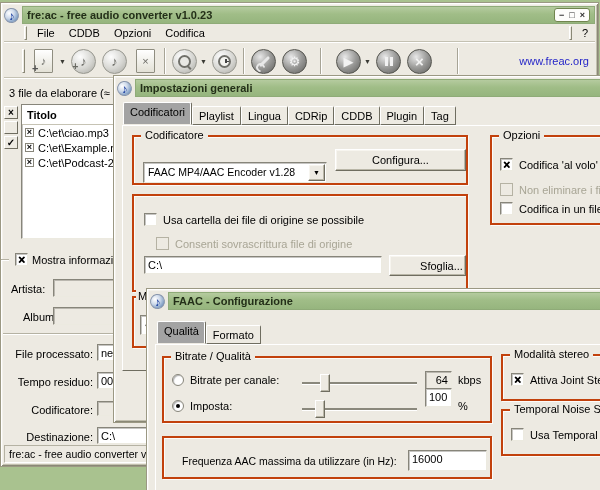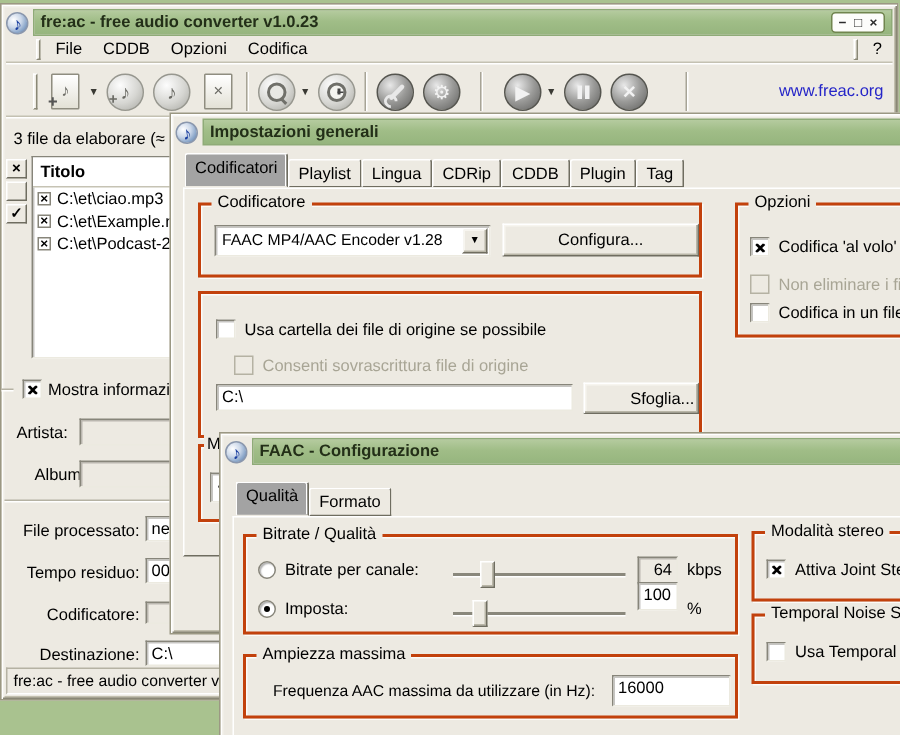--- a/index.html
+++ b/index.html
@@ -228,21 +228,21 @@
     <div class="tab">Lingua</div>
     <div class="tab">CDRip</div>
     <div class="tab">CDDB</div>
     <div class="tab">Plugin</div>
     <div class="tab">Tag</div>
   </div>
   <div class="tabpanel" style="left:8px; top:49px; width:540px; height:246px;">
 
     <div class="groupbox" style="left:9px; top:9px; width:336px; height:50px;">
       <div class="grouplabel">Codificatore</div>
-      <div class="sunken" style="position:absolute; left:9px; top:13px; width:184px; height:21px; font-size:10.5px;">
+      <div class="sunken" style="position:absolute; left:9px; top:25px; width:184px; height:21px; font-size:10.5px;">
         <span style="position:absolute; left:4px; top:3px; white-space:nowrap;">FAAC MP4/AAC Encoder v1.28</span>
         <div class="btn" style="position:absolute; right:1px; top:1px; width:17px; bottom:1px; font-size:7px;">▼</div>
       </div>
       <div class="btn" style="position:absolute; left:201px; top:12px; width:131px; height:22px;">Configura...</div>
     </div>
 
     <div class="groupbox" style="left:9px; top:68px; width:336px; height:98px;">
       <div class="cbrow dis" style="left:22px; top:41px;">
         <span class="cb sunken"></span>
           <span>Consenti sovrascrittura file di origine</span>
@@ -312,21 +312,20 @@
       </div>
       <div class="slider" style="left:138px; top:42px; width:115px;">
         <div class="track"></div>
           <div class="thumb" style="left:11%;"></div>
       </div>
       <div class="field sunken" style="left:261px; top:30px; width:27px; height:19px;">100</div>
       <div class="lbl" style="left:294px; top:42px;">%</div>
     </div>
 
     <div class="groupbox" style="left:6px; top:91px; width:330px; height:43px;">
-      <div class="grouplabel">Ampiezza massima</div>
       <div class="lbl" style="left:18px; top:17px; font-size:10.5px;">Frequenza AAC massima da utilizzare (in Hz):</div>
       <div class="field sunken" style="left:244px; top:12px; width:79px; height:21px;">16000</div>
     </div>
 
     <div class="groupbox" style="left:345px; top:9px; width:180px; height:47px;">
       <div class="grouplabel">Modalità stereo</div>
       <div class="cbrow" style="left:8px; top:17px;">
         <span class="cb sunken">×</span>
           <span>Attiva Joint Stereo</span>
       </div>

